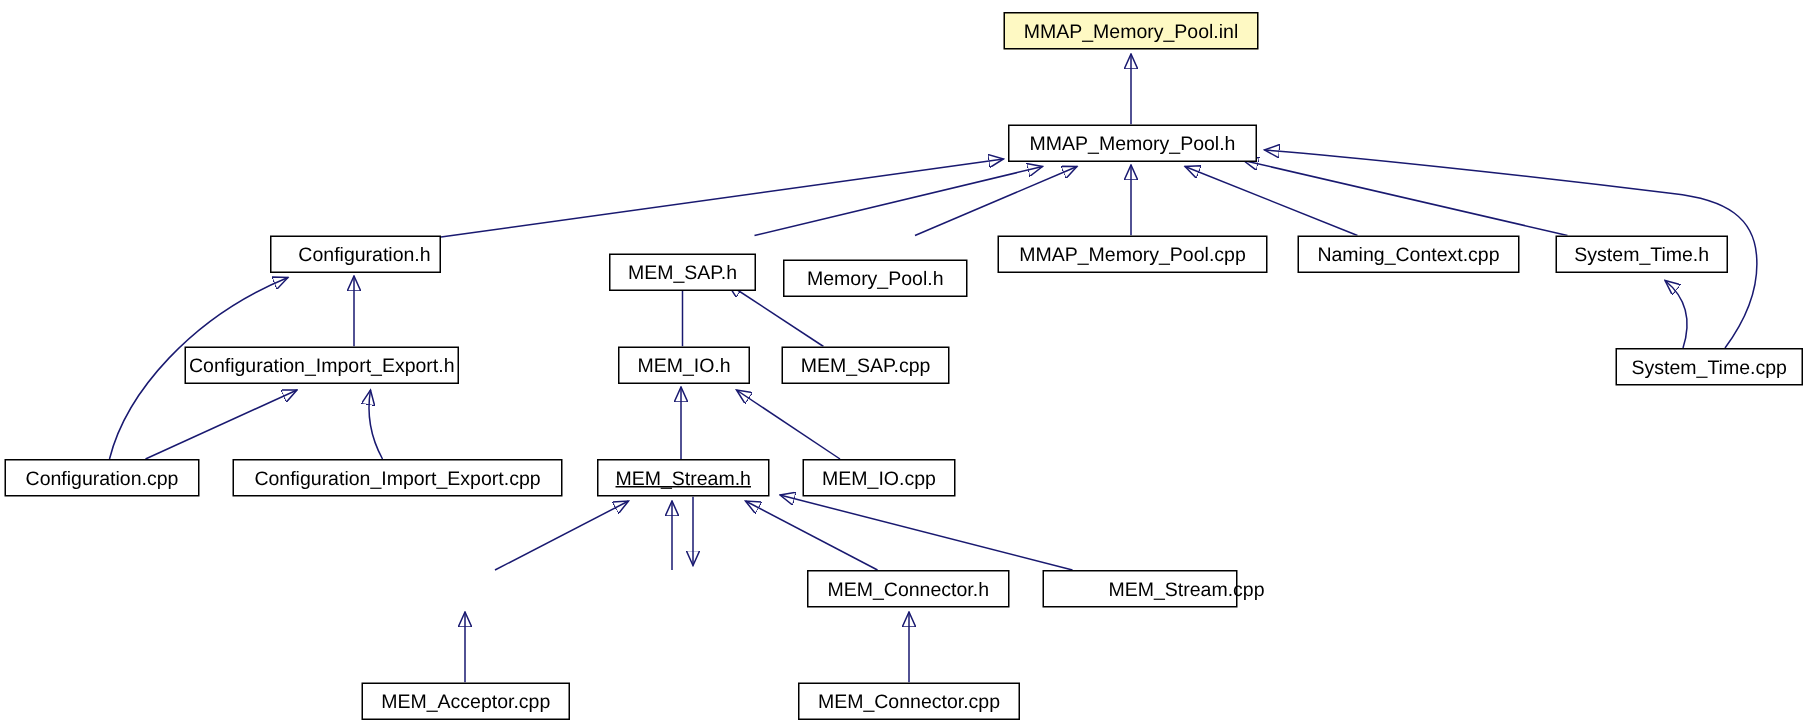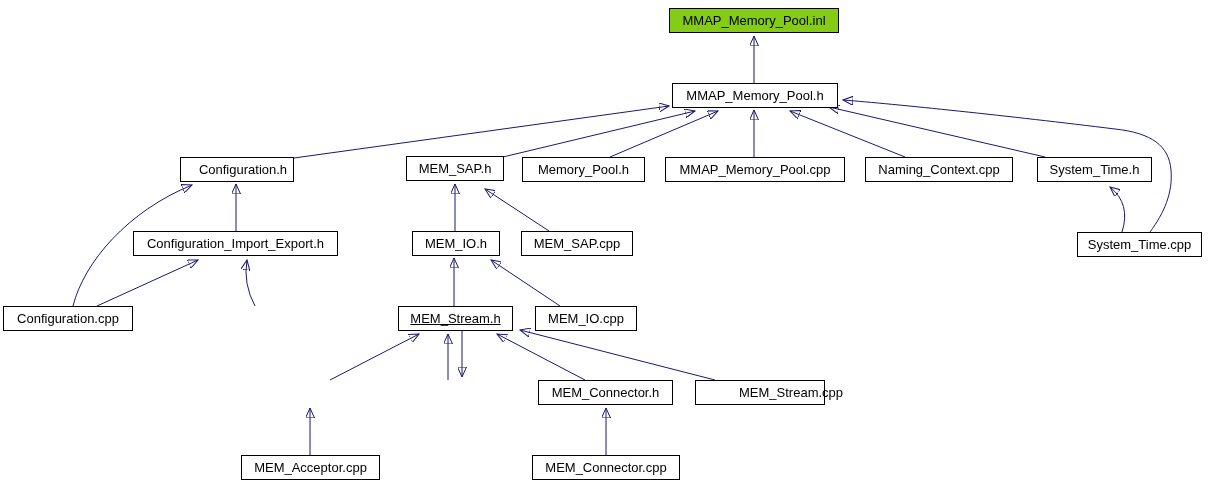--- a/index.html
+++ b/index.html
@@ -34,21 +34,21 @@
     border: 1px solid #000000;
     background: #ffffff;
     color: #000000;
     font-size: 13px;
     line-height: 23px;
     text-align: center;
     white-space: nowrap;
     cursor: pointer;
   }
   .node.root {
-    background: #84cc16;
+    background: #fef9c3;
     cursor: default;
   }
 </style>
 </head>
 <body>
 
 <div id="canvas">
 
   <svg id="edges-svg" width="1209" height="485" viewBox="0 0 1209 485">
     <defs>
@@ -79,32 +79,33 @@
     <path d="M715,380 L520,330" marker-end="url(#arrow)"></path>
     <path d="M310,455 L310,408" marker-end="url(#arrow)"></path>
     <path d="M606,455 L606,408" marker-end="url(#arrow)"></path>
     <path d="M1122,232 Q1131,204 1110,187" marker-end="url(#arrow)"></path>
   </svg>
 
   <div class="node root" style="left:669px; top:8px;   width:170px;">MMAP_Memory_Pool.inl</div>
   <div class="node" style="left:672px; top:83px;  width:166px;text-align:center;">MMAP_Memory_Pool.h</div>
 
   <div class="node" style="left:180px; top:157px; width:114px;padding-left:12px;">Configuration.h</div>
-  <div class="node" style="left:406px; top:156px; width:98px;">MEM_SAP.h</div>
-  <div class="node" style="left:522px; top:157px; width:123px;">Memory_Pool.h</div>
+  <div class="node" style="left:406px; top:169px; width:98px;">MEM_SAP.h</div>
+  <div class="node" style="left:522px; top:173px; width:123px;">Memory_Pool.h</div>
   <div class="node" style="left:665px; top:157px; width:180px;">MMAP_Memory_Pool.cpp</div>
   <div class="node" style="left:865px; top:157px; width:148px;">Naming_Context.cpp</div>
   <div class="node" style="left:1037px;top:157px; width:115px;">System_Time.h</div>
 
-  <div class="node" style="left:133px; top:231px; width:205px;">Configuration_Import_Export.h</div>
+  <div class="node" style="left:123px; top:231px; width:183px;">Configuration_Import_Export.h</div>
   <div class="node" style="left:412px; top:231px; width:88px;">MEM_IO.h</div>
   <div class="node" style="left:521px; top:231px; width:112px;">MEM_SAP.cpp</div>
   <div class="node" style="left:1077px;top:232px; width:125px;">System_Time.cpp</div>
 
   <div class="node" style="left:3px;   top:306px; width:130px;">Configuration.cpp</div>
+  <div class="node" style="left:155px; top:306px; width:220px;">Configuration_Import_Export.cpp</div>
   <div class="node" style="left:398px; top:306px; width:115px;text-decoration:underline;">MEM_Stream.h</div>
   <div class="node" style="left:535px; top:306px; width:102px;">MEM_IO.cpp</div>
 
   <div class="node" style="left:538px; top:380px; width:135px;">MEM_Connector.h</div>
   <div class="node" style="left:695px; top:380px; width:130px;padding-left:43px;">MEM_Stream.cpp</div>
 
   <div class="node" style="left:241px; top:455px; width:139px;">MEM_Acceptor.cpp</div>
   <div class="node" style="left:532px; top:455px; width:148px;">MEM_Connector.cpp</div>
 
 </div>

